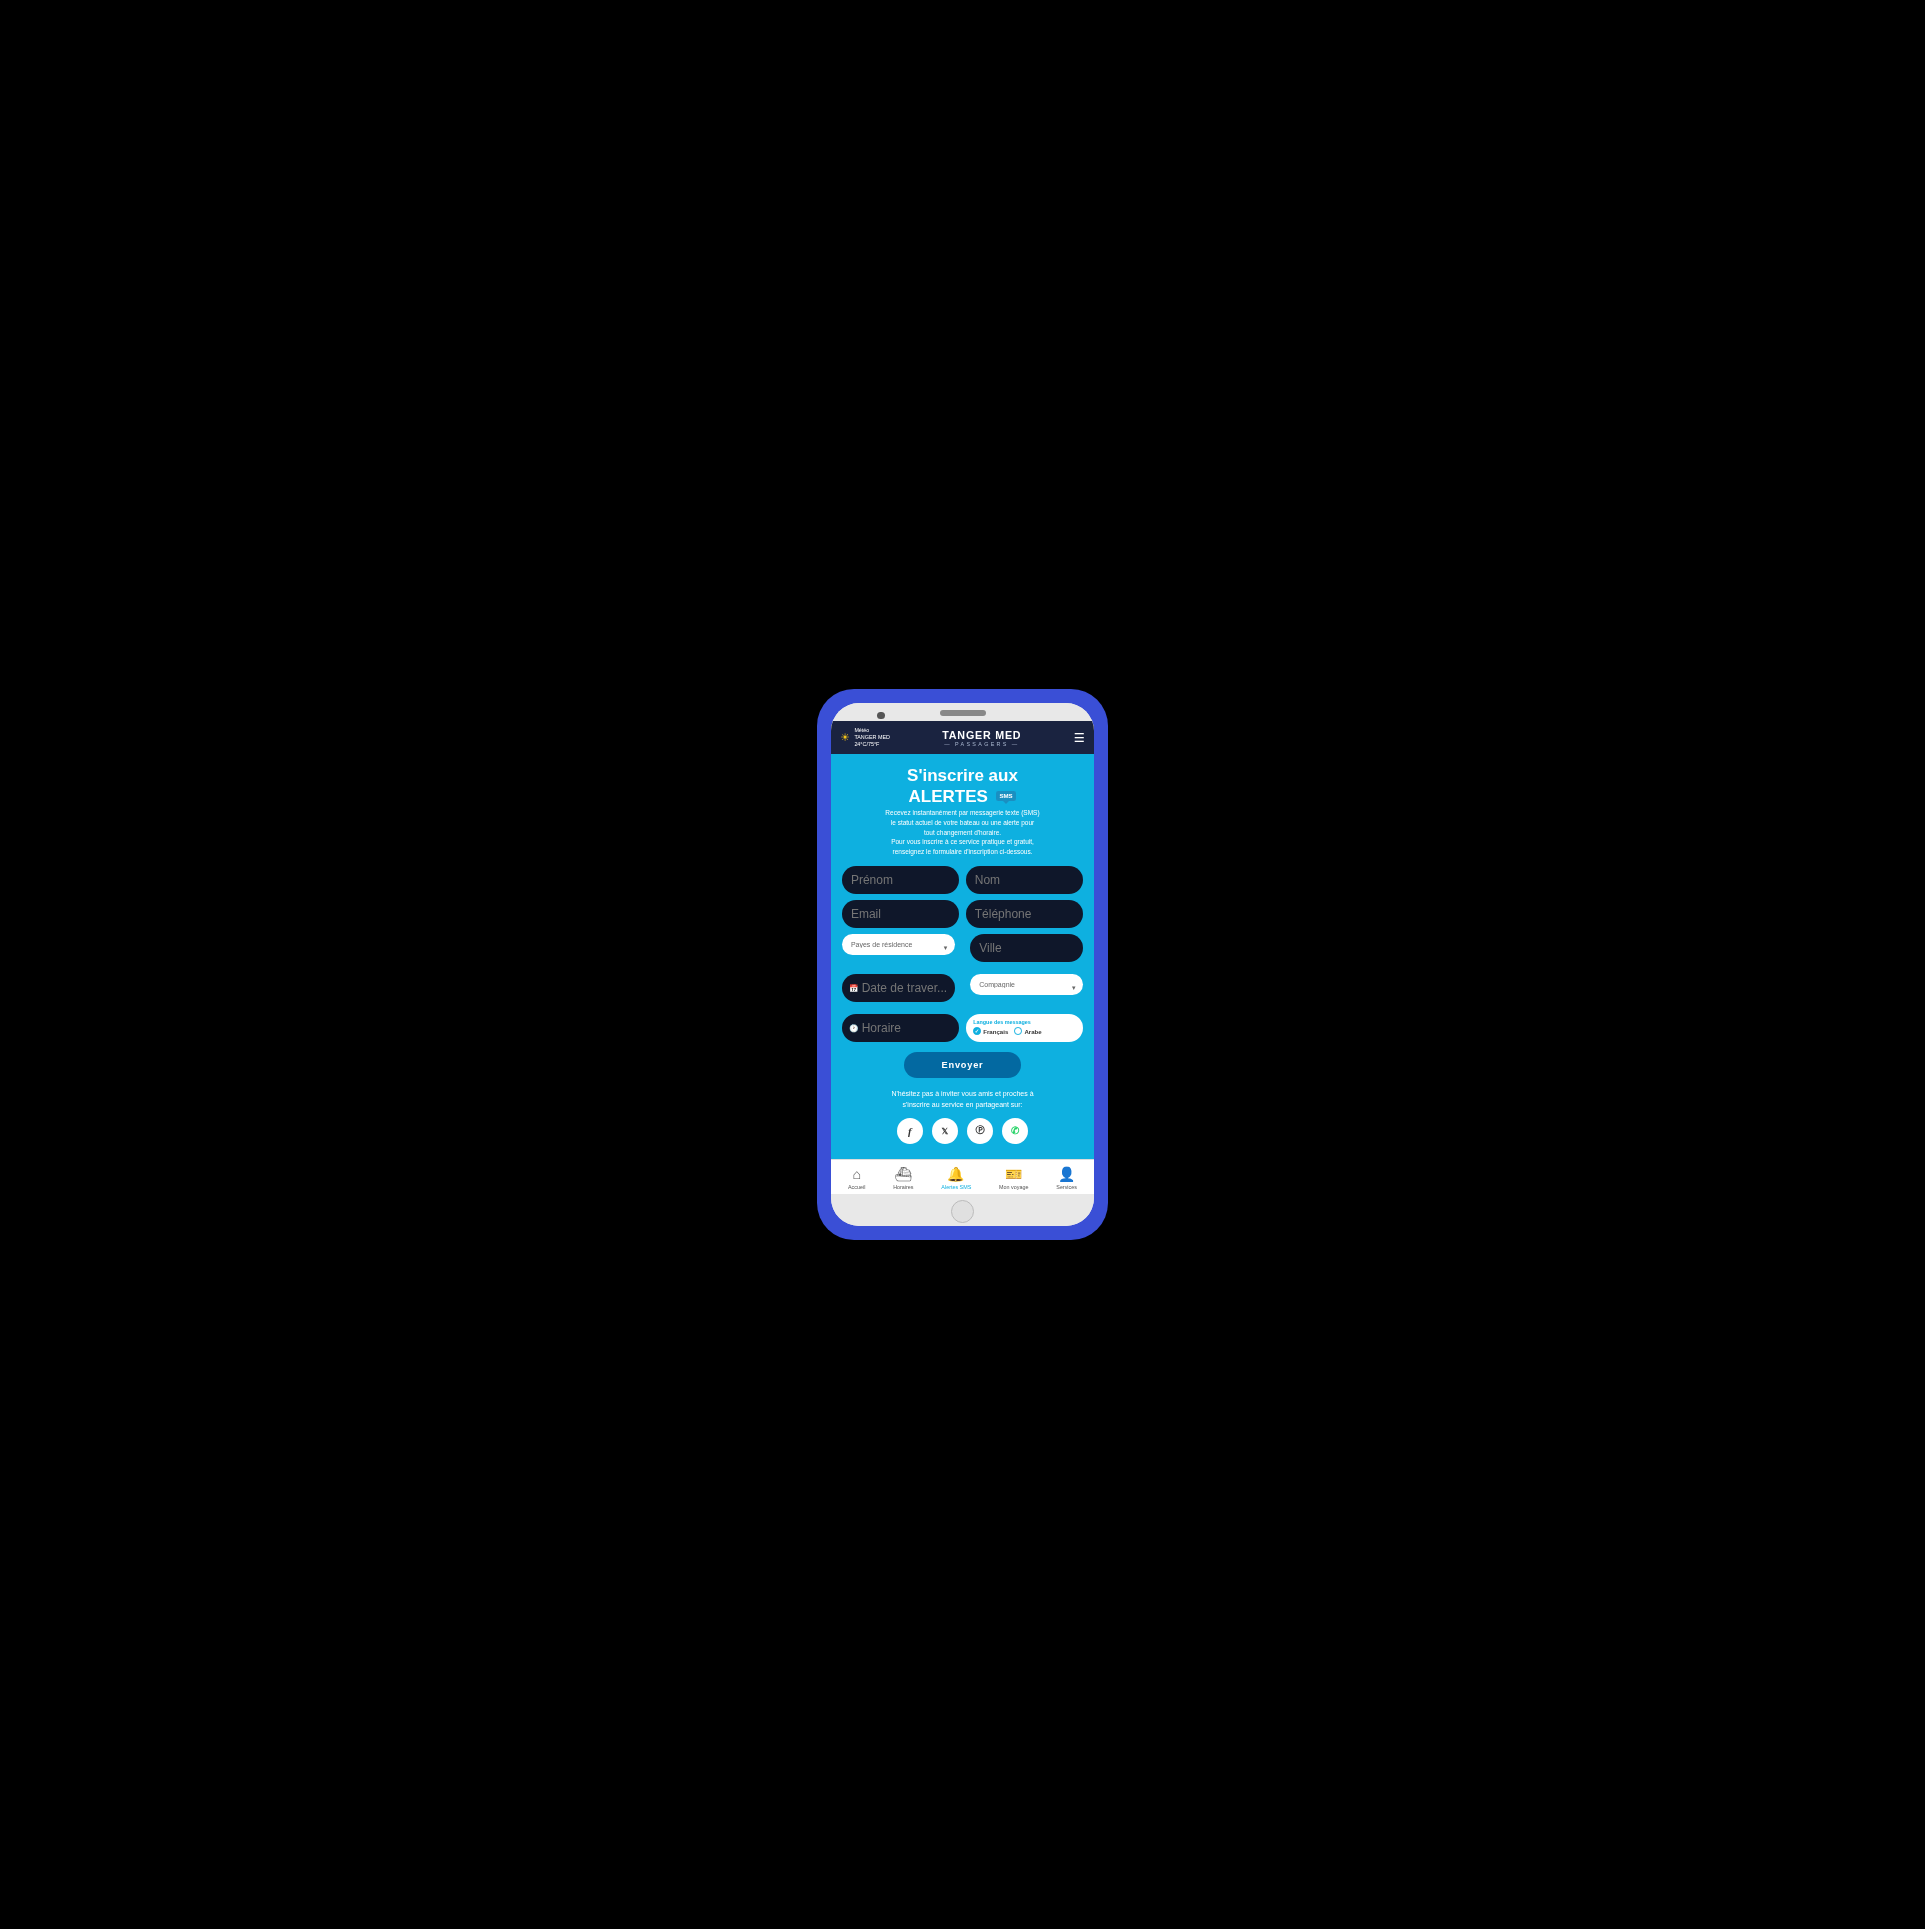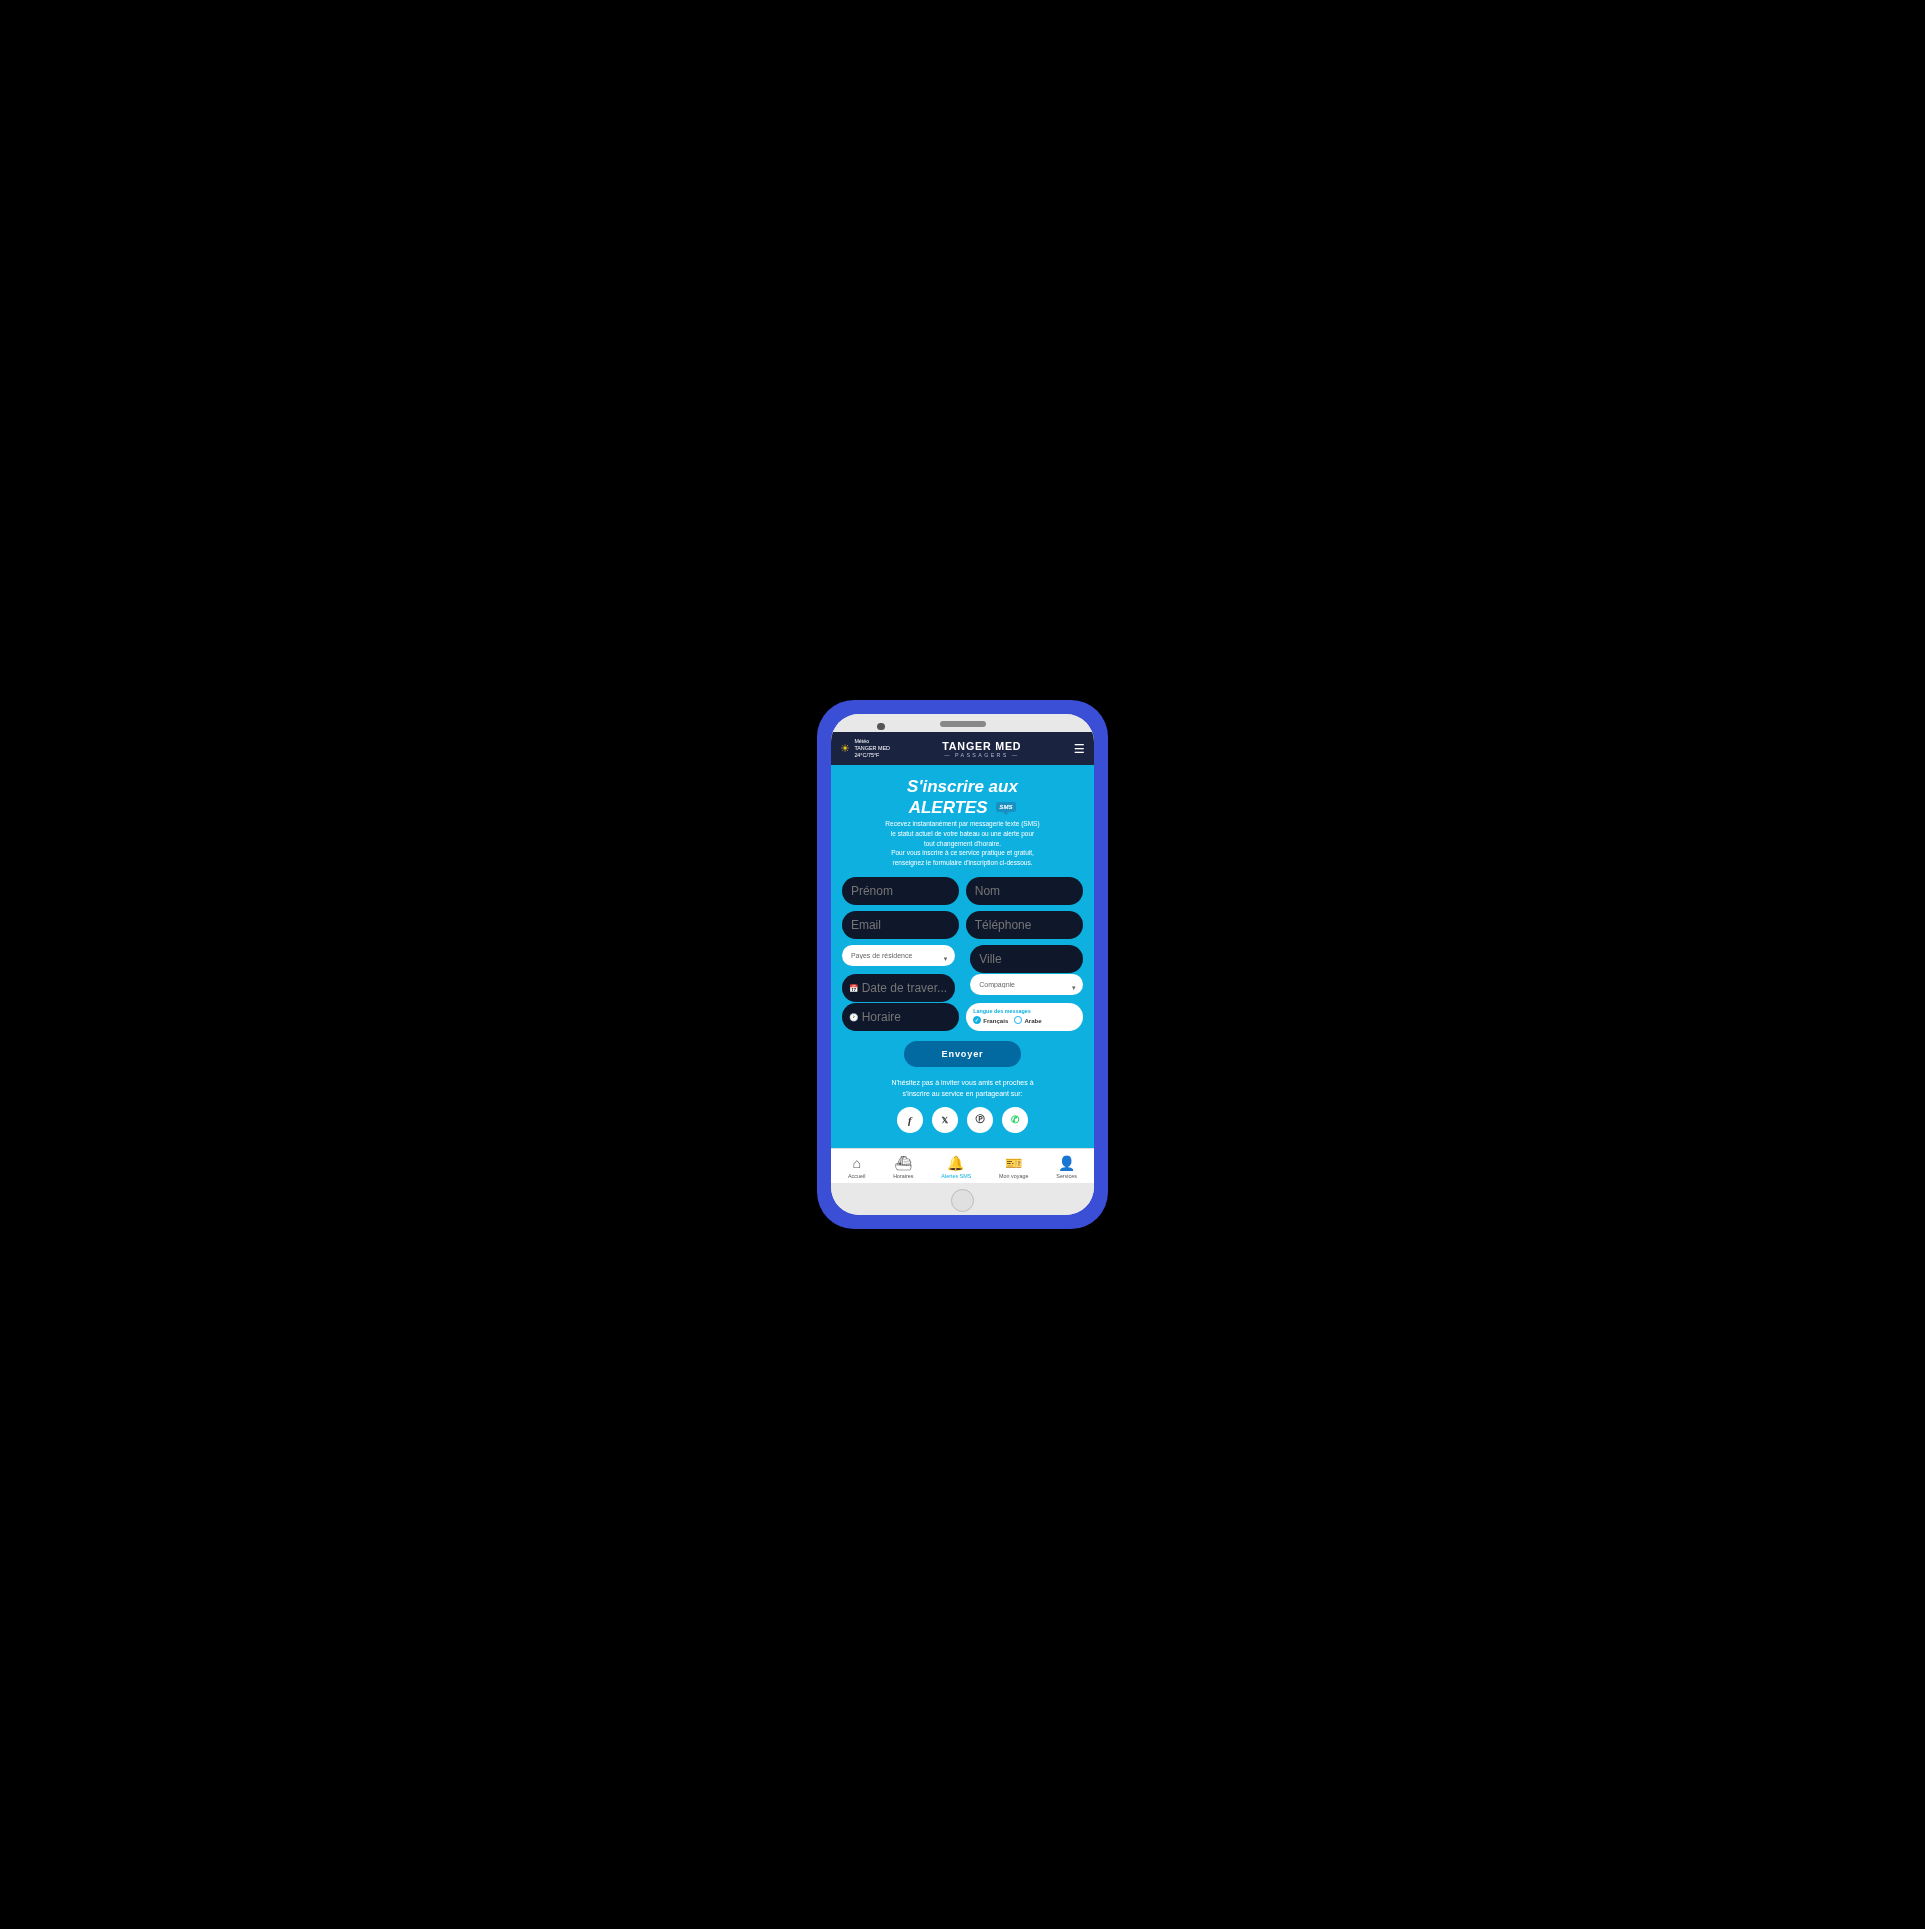--- a/index.html
+++ b/index.html
@@ -124,21 +124,20 @@
       padding: 12.3px 10.7px 7.7px;
     }
 
     .page-title {
       color: #fff;
       font-size: 17px;
       font-weight: 900;
       text-align: center;
       line-height: 1.2;
       margin-bottom: 1px;
-      font-style: italic;
     }
 
     .sms-badge {
       display: inline-block;
       background: #1a8fc1;
       color: #fff;
       font-size: 6.1px;
       font-weight: bold;
       padding: 1.5px 3.8px;
       border-radius: 2.3px;
@@ -211,21 +210,21 @@
       transform: translateY(-50%);
       font-size: 7px;
       color: #666;
       pointer-events: none;
     }
 
     .form-row {
       display: grid;
       grid-template-columns: 1fr 1fr;
       gap: 15px;
-      margin-bottom: 1px;
+      margin-bottom: 12px;
     }
 
     .input-icon-wrapper {
       position: relative;
       display: flex;
       align-items: center;
     }
 
     .input-icon {
       position: absolute;

